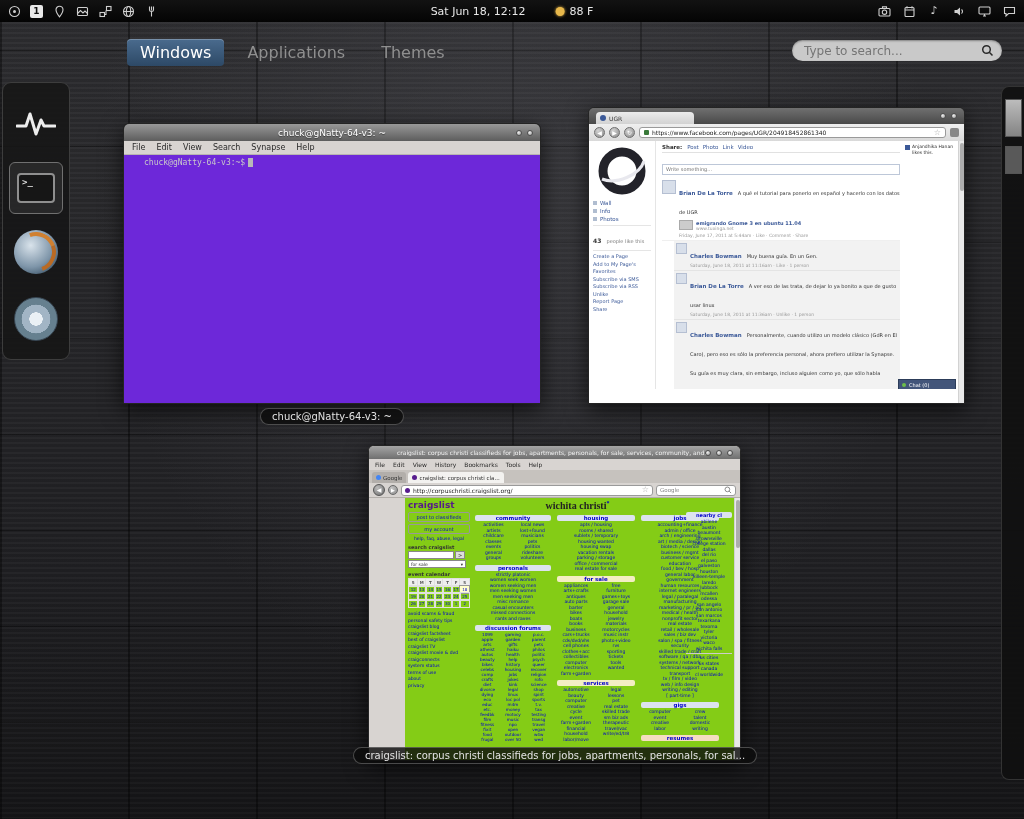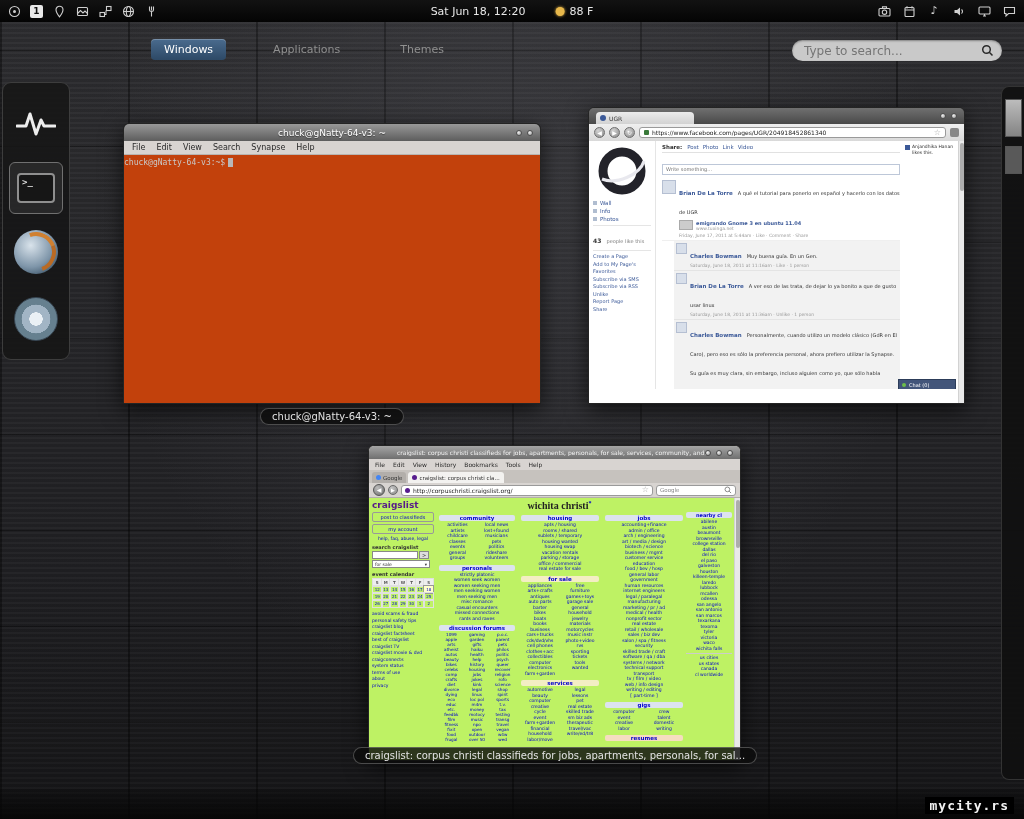--- a/index.html
+++ b/index.html
@@ -25,21 +25,21 @@
   .ws-box { width:13px; height:13px; background:#e9e9e9; border-radius:2px; color:#111;
     font-size:9px; font-weight:bold; display:flex; align-items:center; justify-content:center; }
   .tb-center { position:absolute; left:50%; transform:translateX(-50%); display:flex; align-items:center; gap:30px; }
   .clock { color:#e8e8e8; font-size:11px; }
   .weather { display:flex; align-items:center; gap:5px; color:#e8e8e8; font-size:11px; }
   .sun { width:9px; height:9px; border-radius:50%; background:#e8b84b; box-shadow:0 0 3px #e8b84b; }
   .tb-right { position:absolute; right:8px; display:flex; align-items:center; gap:11px; }
 
   
   .tab-row { position:absolute; top:39px; left:127px; display:flex; gap:10px; z-index:40; }
-  .tab { font-size:11px; color:#8f8f8f; padding:4px 13px; border-radius:4px;margin-left:24px; }
+  .tab { font-size:16px; color:#8f8f8f; padding:4px 13px; border-radius:4px; }
   .tab.active { color:#fff; background:linear-gradient(#4a6b8e,#2d4966); box-shadow:inset 0 1px rgba(255,255,255,0.25); }
   .search-pill { position:absolute; top:40px; right:22px; width:210px; height:21px; background:#c9c9c9;
     border-radius:11px; display:flex; align-items:center; padding:0 8px 0 12px; z-index:40;
     box-shadow:inset 0 1px 2px rgba(0,0,0,0.35); }
   .search-pill input { flex:1; border:none; outline:none; background:transparent; font-size:12px; color:#4a4a4a; font-family:inherit; }
   .mag svg { display:block; stroke:#2a2a2a; fill:none; stroke-width:1.5; }
 
   
   .dock { position:absolute; left:2px; top:82px; width:68px; height:278px;
     background:rgba(22,22,22,0.88); border:1px solid #3d3d3d; border-radius:9px;
@@ -73,21 +73,21 @@
   .cw-chrome { left:588px; top:405px; width:377px; }
   .cw-ff     { left:340px; top:744px; width:430px; }
 
   
   .win-term { left:123px; top:123px; width:418px; height:281px; background:#000; }
   .term-titlebar { height:17px; background:linear-gradient(#989898,#5d5d5d); border-radius:5px 5px 0 0;
     position:relative; display:flex; align-items:center; justify-content:center; }
   .term-titlebar .title { font-size:9px; color:#fff; text-shadow:0 1px 1px rgba(0,0,0,0.5); }
   .term-menubar { height:14px; background:#d8d4d1; border-bottom:1px solid #b8b4b1; display:flex; align-items:center; padding-left:8px; }
   .term-menubar span { font-size:8px; color:#2a2a2a; margin-right:11px; }
-  .term-body { height:calc(100% - 31px); background:#c2410c; padding:3px 0; font:8px "DejaVu Sans Mono",monospace; color:#c9c9c9; }
+  .term-body { height:calc(100% - 31px); background:#6d28d9; padding:3px 20px; font:8px "DejaVu Sans Mono",monospace; color:#c9c9c9; }
   .cursor { display:inline-block; width:5px; height:9px; background:#b8b8b8; vertical-align:text-bottom; margin-left:3px; }
 
   
   .win-chrome { left:588px; top:107px; width:377px; height:297px; background:#4c4c4c; }
   .cr-tabstrip { height:16px; background:linear-gradient(#707070,#494949); border-radius:5px 5px 0 0;
     position:relative; display:flex; align-items:flex-end; padding-left:7px; }
   .cr-tab { width:98px; height:12px; background:linear-gradient(#ececec,#d2d2d2); border-radius:4px 4px 0 0;
     display:flex; align-items:center; gap:3px; padding:0 4px; }
   .fav-dot { width:6px; height:6px; border-radius:50%; flex:none; }
   .cr-tab .t { font-size:6px; color:#333; }
@@ -163,21 +163,21 @@
     border:1px solid #555; color:#fff; font-size:6px; line-height:10px; text-align:center; flex:none; }
   .ff-fwd { width:10px; height:10px; border-radius:50%; background:radial-gradient(circle at 35% 30%, #c6c6c6, #8c8c8c);
     border:1px solid #6a6a6a; color:#fff; font-size:5px; line-height:8px; text-align:center; flex:none; }
   .urlbox { flex:1; height:11px; background:#fff; border:1px solid #9a9a9a; border-radius:3px;
     display:flex; align-items:center; gap:3px; padding:0 3px; min-width:0; }
   .urlbox .fav { width:5px; height:5px; border-radius:50%; background:#571c8e; flex:none; }
   .urlbox .url { flex:1; font-size:6px; color:#222; white-space:nowrap; overflow:hidden; }
   .searchbox { width:80px; height:11px; background:#fff; border:1px solid #9a9a9a; border-radius:3px;
     display:flex; align-items:center; gap:2px; padding:0 3px; flex:none; }
   .searchbox .t { flex:1; font-size:5.5px; color:#888; }
-  .ff-page { position:relative; height:calc(100% - 52px); background:#bef264; overflow:hidden; }
+  .ff-page { position:relative; height:calc(100% - 52px); background:#84cc16; overflow:hidden;margin-left:36px; }
 
   
   .cl-left { position:absolute; left:3px; top:2px; width:62px; }
   .cl-logo { font-size:9px; font-weight:bold; color:#561a8b; margin-bottom:2px; }
   .cl-box { border:1px solid #999; border-radius:2px; text-align:center; font-size:5px; color:#00c; padding:1px; margin:2px 0; }
   .cl-help { font-size:4.5px; color:#00c; text-align:center; margin:1px 0 3px; }
   .cl-srch-lbl { font-size:5px; color:#333; font-weight:bold; }
   .cl-srch-row { display:flex; gap:1px; margin:1px 0; }
   .cl-srch-row input { width:46px; height:8px; border:1px solid #888; font-size:5px; padding:0 1px; font-family:inherit; outline:none; }
   .cl-srch-btn { width:10px; height:8px; background:#ddd; border:1px solid #888; font-size:5px; text-align:center; color:#333; line-height:7px; }
@@ -256,21 +256,21 @@
             <path d="M1.5 6.5 H11.5"></path>
           </svg>
       </span>
       <span class="tbi" data-name="fork-icon">
         <svg width="13" height="13" viewBox="0 0 13 13">
             <path d="M4.5 1.5 V5 M6.5 1.5 V5.5 M8.5 1.5 V5 M4.5 5 C4.5 6 5.5 6.5 6.5 6.5 C7.5 6.5 8.5 6 8.5 5 M6.5 6.5 V11.5"></path>
           </svg>
       </span>
     </div>
     <div class="tb-center" data-name="top-bar-center">
-      <span class="clock" data-name="clock">Sat Jun 18, 12:20</span>
+      <span class="clock" data-name="clock">Sat Jun 18, 12:12</span>
       <span class="weather" data-name="weather-indicator">
         <span class="sun" data-name="sun-icon"></span>
         <span data-name="weather-temp">88 F</span>
       </span>
     </div>
     <div class="tb-right" data-name="top-bar-right">
       <span class="tbi" data-name="camera-icon">
         <svg width="13" height="13" viewBox="0 0 13 13">
             <rect x="1" y="3.5" width="11" height="7.5" rx="1"></rect>
             <circle cx="6.5" cy="7.2" r="2.2"></circle>
@@ -878,17 +878,14 @@
           </div>
       </div>
 
       <div class="sb-v" data-name="scrollbar">
           <span class="thumb"></span>
         </div>
     </div>
   </div>
   <div class="caption-wrap cw-ff"><span class="caption" data-name="window-caption-firefox">craigslist: corpus christi classifieds for jobs, apartments, personals, for sal...</span></div>
 
-  <div class="bottombar" data-name="bottom-bar">
-    <span class="watermark" data-name="watermark">mycity.rs</span>
-  </div>
 
 </div>
 
 </body></html>

